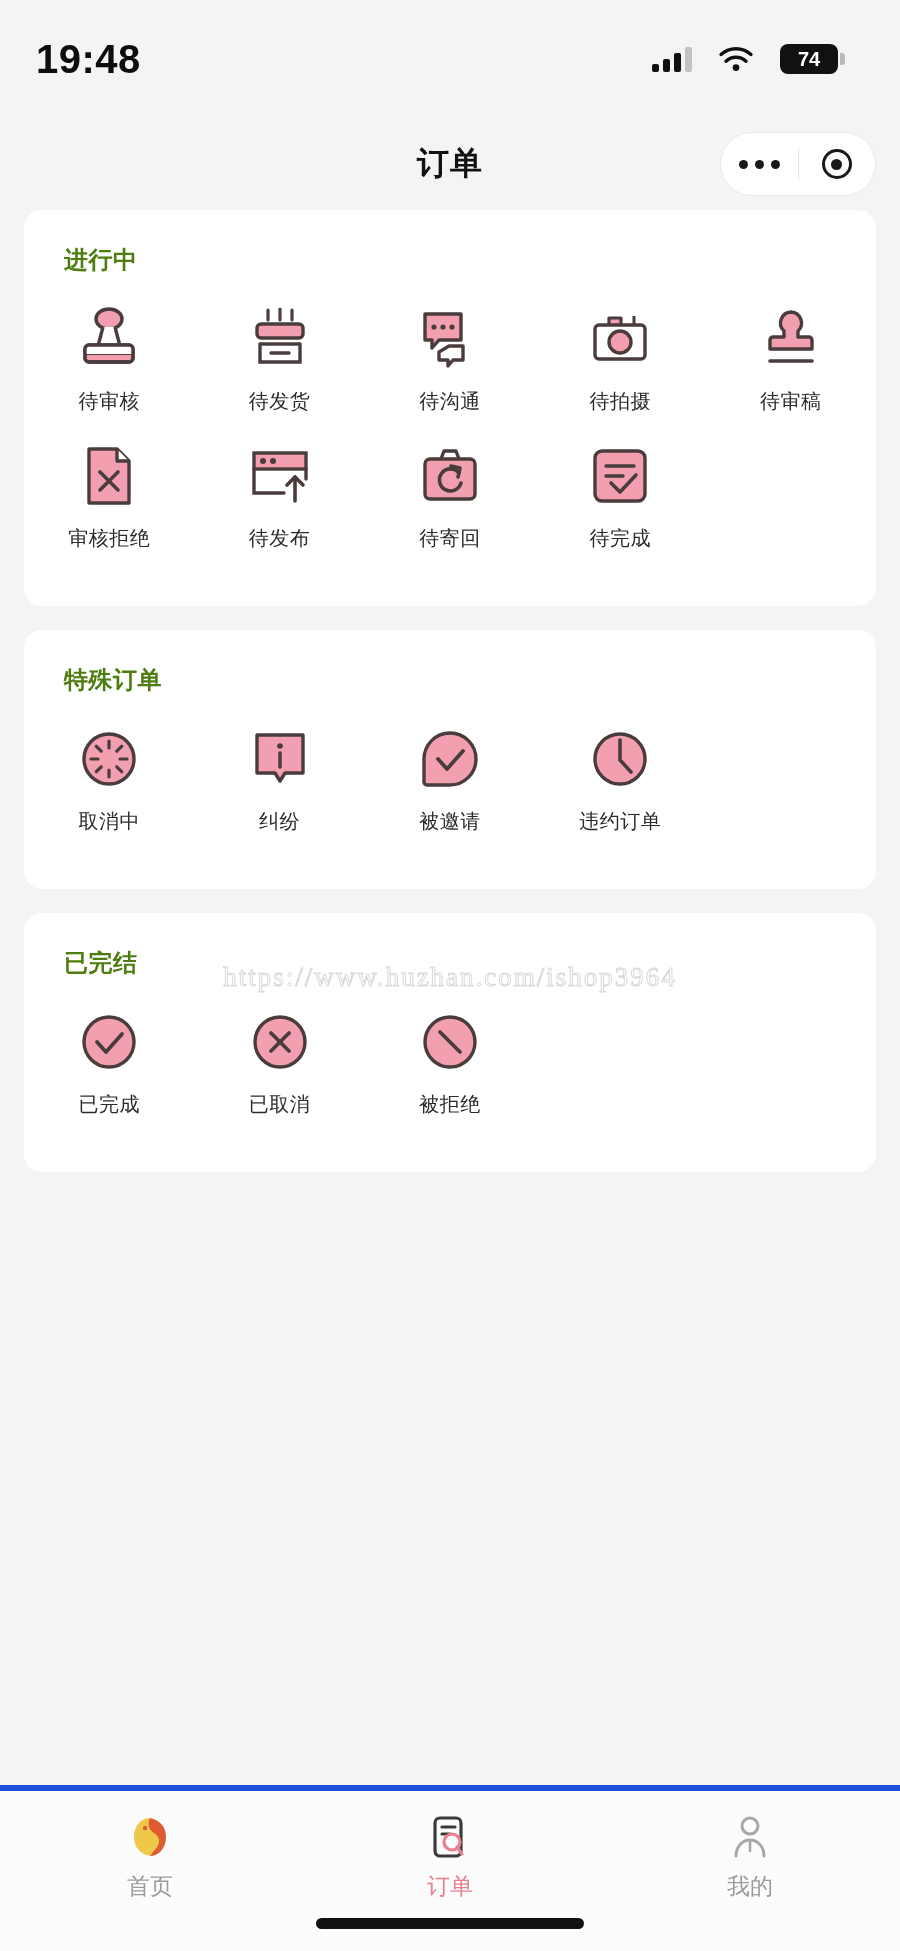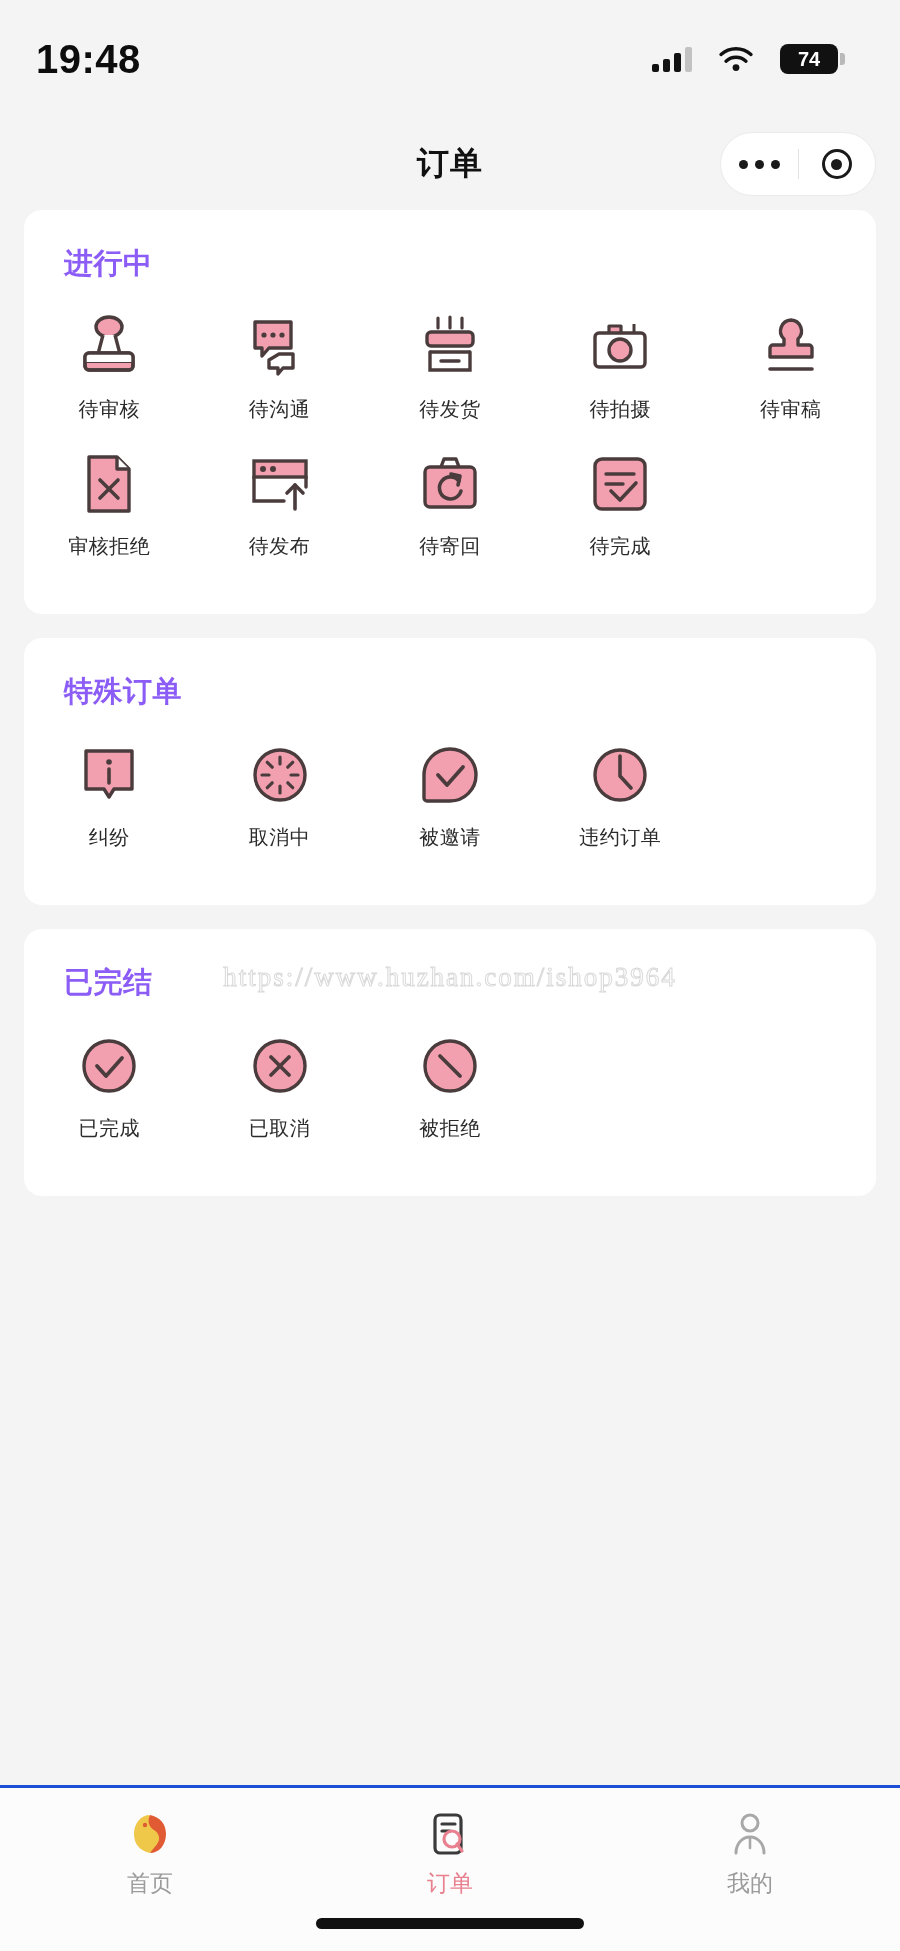--- a/index.html
+++ b/index.html
@@ -56,21 +56,21 @@
     display: flex; align-items: center; justify-content: center;
   }
   .target i { width: 11px; height: 11px; border-radius: 50%; background: #1a1a1a; display: block; }
 
   
   .card {
     background: #fff; border-radius: 18px;
     margin: 0 24px 24px 24px; padding: 34px 0 26px 0;
   }
   .card-title {
-    font-size: 29px; font-weight: 700; color: #8b5cf6;
+    font-size: 24px; font-weight: 700; color: #4d7c0f;
     padding-left: 40px; margin-bottom: 30px; letter-spacing: .5px;
   }
   .grid { display: flex; flex-wrap: wrap; }
   .cell {
     width: 20%; display: flex; flex-direction: column;
     align-items: center; margin-bottom: 28px;
   }
   .ico { width: 66px; height: 66px; margin-bottom: 16px; display: block; }
   .cell-label { font-size: 20px; color: #2b2b2b; letter-spacing: .5px; }
 
@@ -79,21 +79,21 @@
     position: absolute; left: 0; right: 0; top: 962px;
     text-align: center; font-family: "Liberation Serif", "DejaVu Serif", serif;
     font-size: 27px; color: transparent; letter-spacing: 2px;
     -webkit-text-stroke: 1px #d9d9d9;
     pointer-events: none;
   }
 
   
   .tabbar {
     position: absolute; left: 0; right: 0; bottom: 0;
-    height: 166px; background: #fcfcfc; border-top: 3px solid #1d4ed8;
+    height: 166px; background: #fcfcfc; border-top: 6px solid #1d4ed8;
     display: flex; align-items: flex-start; padding-top: 22px;
   }
   .tab { flex: 1; display: flex; flex-direction: column; align-items: center; }
   .tab-ico { width: 48px; height: 48px; margin-bottom: 10px; display: block; }
   .tab-label { font-size: 23px; color: #9b9b9b; }
   .tab-label.active { color: #e8808f; }
   .home-indicator {
     position: absolute; bottom: 22px; left: 50%; transform: translateX(-50%);
     width: 268px; height: 11px; background: #111; border-radius: 6px;
   }
@@ -153,42 +153,42 @@
           <rect x="9" y="39" width="48" height="17" rx="4" fill="#f2a0b0" stroke="#4a3c3c" stroke-width="3.4"></rect>
           <line x1="10" y1="47.5" x2="56" y2="47.5" stroke="#4a3c3c" stroke-width="3.2"></line>
           <rect x="9" y="39" width="48" height="9" fill="#fff" stroke="none"></rect>
           <rect x="9" y="39" width="48" height="17" rx="4" fill="none" stroke="#4a3c3c" stroke-width="3.4"></rect>
         </svg>
         <div class="cell-label">待审核</div>
       </div>
 
       <div class="cell">
         <svg class="ico" viewBox="0 0 66 66">
-          <path d="M32 40 h14 v14 h-10 l-5 6 v-6 h-9 v-8 z" fill="#fff" stroke="#4a3c3c" stroke-width="3.4" stroke-linejoin="round"></path>
-          <path d="M8 8 h36 v26 H22 l-7 8 v-8 H8 z" fill="#f2a0b0" stroke="#4a3c3c" stroke-width="3.4" stroke-linejoin="round"></path>
-          <circle cx="17" cy="21" r="2.6" fill="#4a3c3c"></circle>
-          <circle cx="26" cy="21" r="2.6" fill="#4a3c3c"></circle>
-          <circle cx="35" cy="21" r="2.6" fill="#4a3c3c"></circle>
-        </svg>
-        <div class="cell-label">待沟通</div>
-      </div>
-
-      <div class="cell">
-        <svg class="ico" viewBox="0 0 66 66">
           <line x1="21" y1="4" x2="21" y2="14" stroke="#4a3c3c" stroke-width="3.2" stroke-linecap="round"></line>
           <line x1="33" y1="3" x2="33" y2="14" stroke="#4a3c3c" stroke-width="3.2" stroke-linecap="round"></line>
           <line x1="45" y1="4" x2="45" y2="14" stroke="#4a3c3c" stroke-width="3.2" stroke-linecap="round"></line>
           <rect x="10" y="18" width="46" height="14" rx="4" fill="#f2a0b0" stroke="#4a3c3c" stroke-width="3.4"></rect>
           <path d="M13 38 v18 h40 v-18" fill="none" stroke="#4a3c3c" stroke-width="3.4" stroke-linecap="round"></path>
           <line x1="13" y1="38" x2="53" y2="38" stroke="#4a3c3c" stroke-width="3.4"></line>
           <line x1="24" y1="47" x2="42" y2="47" stroke="#4a3c3c" stroke-width="3.4" stroke-linecap="round"></line>
         </svg>
         <div class="cell-label">待发货</div>
       </div>
 
+      <div class="cell">
+        <svg class="ico" viewBox="0 0 66 66">
+          <path d="M32 40 h14 v14 h-10 l-5 6 v-6 h-9 v-8 z" fill="#fff" stroke="#4a3c3c" stroke-width="3.4" stroke-linejoin="round"></path>
+          <path d="M8 8 h36 v26 H22 l-7 8 v-8 H8 z" fill="#f2a0b0" stroke="#4a3c3c" stroke-width="3.4" stroke-linejoin="round"></path>
+          <circle cx="17" cy="21" r="2.6" fill="#4a3c3c"></circle>
+          <circle cx="26" cy="21" r="2.6" fill="#4a3c3c"></circle>
+          <circle cx="35" cy="21" r="2.6" fill="#4a3c3c"></circle>
+        </svg>
+        <div class="cell-label">待沟通</div>
+      </div>
+
 
       <div class="cell">
         <svg class="ico" viewBox="0 0 66 66">
           <path d="M22 12 h12 v8 H22 z" fill="#f2a0b0" stroke="#4a3c3c" stroke-width="3.2" stroke-linejoin="round"></path>
           <line x1="47" y1="10" x2="47" y2="20" stroke="#4a3c3c" stroke-width="3"></line>
           <rect x="8" y="19" width="50" height="34" rx="4" fill="#fff" stroke="#4a3c3c" stroke-width="3.4"></rect>
           <circle cx="33" cy="36" r="11" fill="#f2a0b0" stroke="#4a3c3c" stroke-width="3.4"></circle>
         </svg>
         <div class="cell-label">待拍摄</div>
       </div>
@@ -243,49 +243,49 @@
         </svg>
         <div class="cell-label">待完成</div>
       </div>
 
     </div>
   </div>
 
   <div class="card">
     <div class="card-title">特殊订单</div>
     <div class="grid">
-
-      <div class="cell">
-        <svg class="ico" viewBox="0 0 66 66">
-          <path d="M10 9 h46 v38 H38 l-5 8 l-5 -8 H10 z" fill="#f2a0b0" stroke="#4a3c3c" stroke-width="3.4" stroke-linejoin="round"></path>
-          <circle cx="33" cy="20" r="2.8" fill="#4a3c3c"></circle>
-          <line x1="33" y1="27" x2="33" y2="41" stroke="#4a3c3c" stroke-width="3.6" stroke-linecap="round"></line>
-        </svg>
-        <div class="cell-label">纠纷</div>
-      </div>
 
       <div class="cell">
         <svg class="ico" viewBox="0 0 66 66">
           <circle cx="33" cy="33" r="25" fill="#f2a0b0" stroke="#4a3c3c" stroke-width="3.4"></circle>
           <g stroke="#4a3c3c" stroke-width="3.2" stroke-linecap="round">
             <line x1="33" y1="15" x2="33" y2="22"></line>
             <line x1="33" y1="44" x2="33" y2="51"></line>
             <line x1="15" y1="33" x2="22" y2="33"></line>
             <line x1="44" y1="33" x2="51" y2="33"></line>
             <line x1="20.3" y1="20.3" x2="25.2" y2="25.2"></line>
             <line x1="40.8" y1="40.8" x2="45.7" y2="45.7"></line>
             <line x1="45.7" y1="20.3" x2="40.8" y2="25.2"></line>
             <line x1="25.2" y1="40.8" x2="20.3" y2="45.7"></line>
           </g>
         </svg>
         <div class="cell-label">取消中</div>
       </div>
 
       <div class="cell">
         <svg class="ico" viewBox="0 0 66 66">
+          <path d="M10 9 h46 v38 H38 l-5 8 l-5 -8 H10 z" fill="#f2a0b0" stroke="#4a3c3c" stroke-width="3.4" stroke-linejoin="round"></path>
+          <circle cx="33" cy="20" r="2.8" fill="#4a3c3c"></circle>
+          <line x1="33" y1="27" x2="33" y2="41" stroke="#4a3c3c" stroke-width="3.6" stroke-linecap="round"></line>
+        </svg>
+        <div class="cell-label">纠纷</div>
+      </div>
+
+      <div class="cell">
+        <svg class="ico" viewBox="0 0 66 66">
           <path d="M33 7 a26 26 0 0 1 0 52 H10 a3 3 0 0 1 -3 -3 V33 A26 26 0 0 1 33 7 z" fill="#f2a0b0" stroke="#4a3c3c" stroke-width="3.4" stroke-linejoin="round"></path>
           <path d="M21 33 l9 10 l16 -18" fill="none" stroke="#4a3c3c" stroke-width="3.8" stroke-linecap="round" stroke-linejoin="round"></path>
         </svg>
         <div class="cell-label">被邀请</div>
       </div>
 
       <div class="cell">
         <svg class="ico" viewBox="0 0 66 66">
           <circle cx="33" cy="33" r="25" fill="#f2a0b0" stroke="#4a3c3c" stroke-width="3.4"></circle>
           <path d="M33 14 v20 l11 12" fill="none" stroke="#4a3c3c" stroke-width="3.6" stroke-linecap="round" stroke-linejoin="round"></path>

